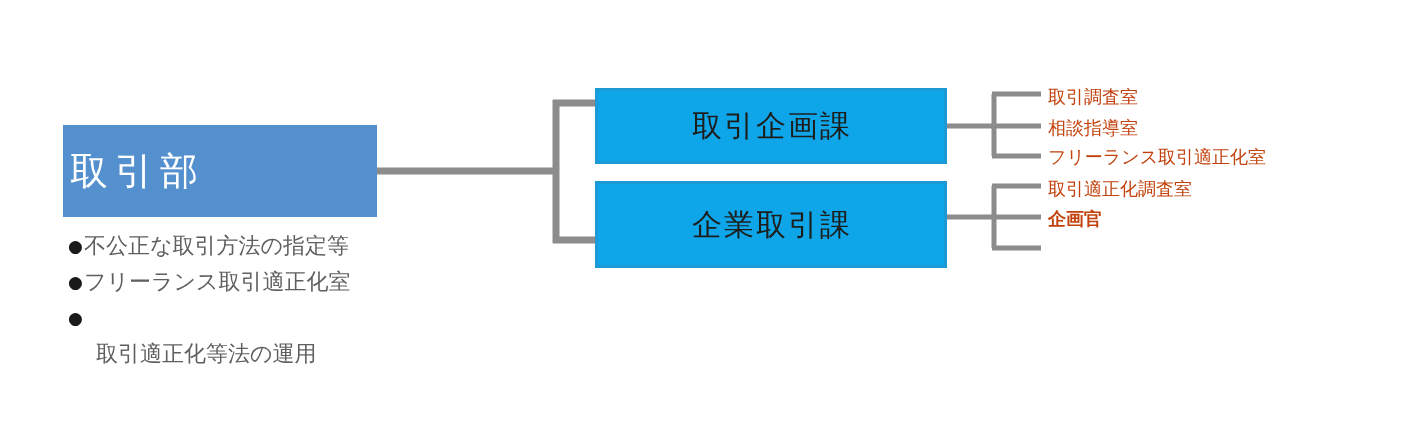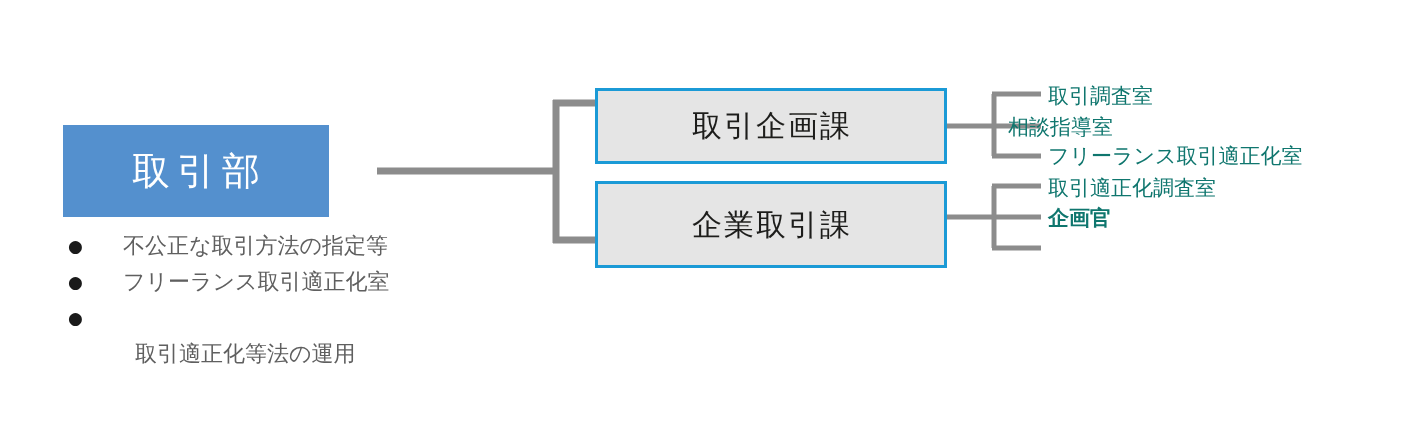--- a/index.html
+++ b/index.html
@@ -21,26 +21,26 @@
     top: 0;
     width: 1416px;
     height: 432px;
   }
 
   
   .root-box {
     position: absolute;
     left: 63px;
     top: 125px;
-    width: 266px;
+    width: 314px;
     height: 92px;
     background: #5490ce;
     display: flex;
     align-items: center;
-    justify-content: center;
+    justify-content: flex-start;
     box-sizing: border-box;
   }
   .root-label {
     color: #ffffff;
     font-size: 38px;
     letter-spacing: 7px;
     text-indent: 7px;
     line-height: 1;
     font-weight: 400;
     white-space: nowrap;
@@ -64,37 +64,36 @@
     font-size: 17px;
     line-height: 30px;
     color: #1a1a1a;
     text-align: left;
   }
   .bullet-text {
     font-size: 22px;
     line-height: 30px;
     color: #5f5f5f;
     white-space: nowrap;
-    margin-left: 39px;
   }
   .bullet-cont {
     display: flex;
     height: 40px;
   }
   .bullet-cont .bullet-dot {
     visibility: hidden;
   }
   .bullet-cont .bullet-text {
     padding-left: 12px;
   }
 
   
   .div-box {
     position: absolute;
-    background: #e5e5e5;
+    background: #0ea5e9;
     border: 3px solid #1b9ad6;
     box-sizing: border-box;
     display: flex;
     align-items: center;
     justify-content: center;
   }
   .div-box-1 { left: 595px; top: 88px;  width: 352px; height: 76px; }
   .div-box-2 { left: 595px; top: 181px; width: 352px; height: 87px; }
   .div-label {
     color: #1d1d1b;
@@ -111,27 +110,27 @@
     left: 0;
     top: 0;
     width: 1416px;
     height: 432px;
     pointer-events: none;
   }
 
   
   .sub-label {
     position: absolute;
-    font-size: 21px;
+    font-size: 18px;
     line-height: 21px;
-    color: #0f766e;
+    color: #c2410c;
     white-space: nowrap;
   }
   .g1-s0 { left: 1048px; top: 86px;  }
-  .g1-s1 { left: 1008px; top: 117px; }
+  .g1-s1 { left: 1048px; top: 117px; }
   .g1-s2 { left: 1048px; top: 146px; }
   .g2-s0 { left: 1048px; top: 178px; }
   .g2-s1 { left: 1048px; top: 208px; font-weight: bold; }
   .g2-s2 { left: 1048px; top: 238px; }
 </style>
 </head>
 <body>
 
 <div id="chart-root">
 

